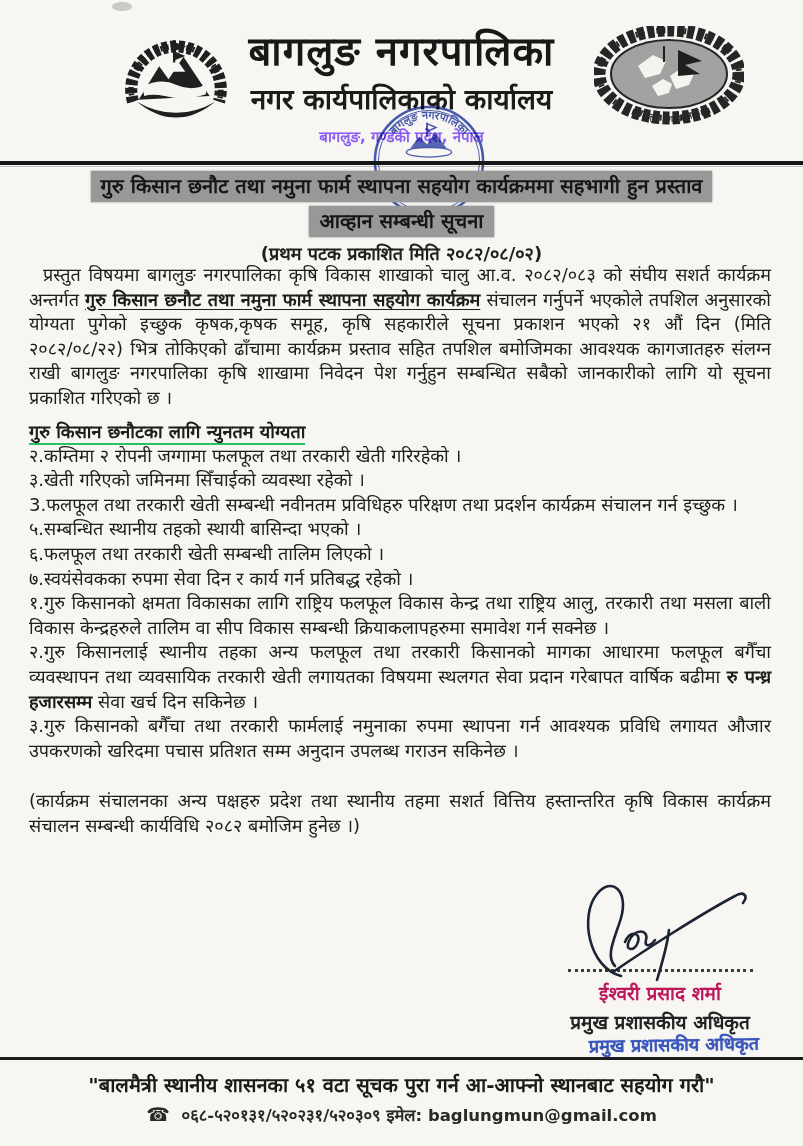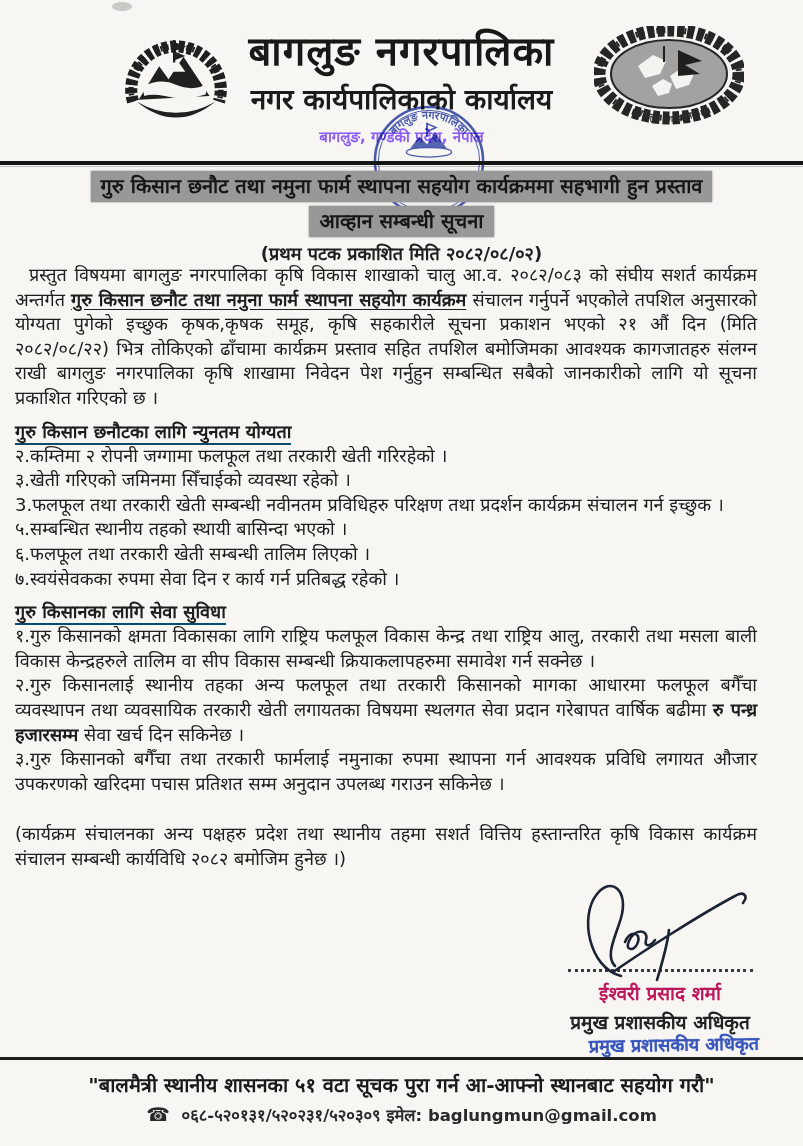--- a/index.html
+++ b/index.html
@@ -20,26 +20,26 @@
   .rule-top{position:absolute;top:161px;left:0;width:803px;height:4px;background:#161616;}
   .rule-top:after{content:"";position:absolute;top:5px;left:0;width:803px;height:1px;background:rgba(22,22,22,.25);}
   
   .title-line{position:absolute;left:0;right:0;text-align:center;}
   .t1{top:171px;}
   .t2{top:206px;}
   .hl{display:inline-block;background:#989898;color:#161616;font-weight:bold;
       font-size:20px;line-height:1.35;padding:2px 10px;box-shadow:0 0 2px #8a8a8a;}
   .pub-date{position:absolute;top:241px;left:0;right:0;text-align:center;font-size:18px;font-weight:bold;color:#201f1d;}
   
-  .content{position:absolute;top:263px;left:15px;width:742px;font-size:18px;line-height:24.6px;text-align:justify;}
+  .content{position:absolute;top:263px;left:29px;width:742px;font-size:18px;line-height:24.6px;text-align:justify;}
   .content p{margin:0;}
   .intro{text-indent:14px;}
   .prog{font-weight:bold;text-decoration:underline;text-underline-offset:3px;}
   .sec-h{font-weight:bold;margin-top:8px;line-height:25px;}
-  .sec-h span{border-bottom:2px solid #0c4a6e;padding-bottom:1px;}
+  .sec-h span{border-bottom:2px solid #22c55e;padding-bottom:1px;}
   .item{margin:0;}
   .bld{font-weight:bold;}
   .note{margin-top:26px !important;}
   
   .sign-block{position:absolute;top:878px;left:520px;width:280px;text-align:center;}
   .sign-svg{display:block;margin:0 auto -14px auto;}
   .dots{width:185px;margin:0 auto;border-bottom:3px dotted #3c3c3c;height:1px;}
   .sig-name{font-size:19px;font-weight:bold;margin-top:8px;color:#be185d;}
   .sig-post{font-size:19px;font-weight:bold;margin-top:3px;color:#222;}
   .sig-stamp{font-size:18px;font-weight:bold;color:#2b49b8;transform:rotate(-1deg);
@@ -131,21 +131,20 @@
     <p class="intro"><span>प्रस्तुत विषयमा बागलुङ नगरपालिका कृषि विकास शाखाको चालु आ.व. २०८२/०८३ को संघीय सशर्त कार्यक्रम अन्तर्गत </span><span class="prog">गुरु किसान छनौट तथा नमुना फार्म स्थापना सहयोग कार्यक्रम</span><span> संचालन गर्नुपर्ने भएकोले तपशिल अनुसारको योग्यता पुगेको इच्छुक कृषक,कृषक समूह, कृषि सहकारीले सूचना प्रकाशन भएको २१ औं दिन (मिति २०८२/०८/२२) भित्र तोकिएको ढाँचामा कार्यक्रम प्रस्ताव सहित तपशिल बमोजिमका आवश्यक कागजातहरु संलग्न राखी बागलुङ नगरपालिका कृषि शाखामा निवेदन पेश गर्नुहुन सम्बन्धित सबैको जानकारीको लागि यो सूचना प्रकाशित गरिएको छ ।</span></p>
 
     <div class="sec-h"><span>गुरु किसान छनौटका लागि न्युनतम योग्यता</span></div>
     <div class="item">२.कम्तिमा २ रोपनी जग्गामा फलफूल तथा तरकारी खेती गरिरहेको ।</div>
     <div class="item">३.खेती गरिएको जमिनमा सिँचाईको व्यवस्था रहेको ।</div>
     <div class="item">3.फलफूल तथा तरकारी खेती सम्बन्धी नवीनतम प्रविधिहरु परिक्षण तथा प्रदर्शन कार्यक्रम संचालन गर्न इच्छुक ।</div>
     <div class="item">५.सम्बन्धित स्थानीय तहको स्थायी बासिन्दा भएको ।</div>
     <div class="item">६.फलफूल तथा तरकारी खेती सम्बन्धी तालिम लिएको ।</div>
     <div class="item">७.स्वयंसेवकका रुपमा सेवा दिन र कार्य गर्न प्रतिबद्ध रहेको ।</div>
 
-    <div class="sec-h"><span>गुरु किसानका लागि सेवा सुविधा</span></div>
     <div class="item">१.गुरु किसानको क्षमता विकासका लागि राष्ट्रिय फलफूल विकास केन्द्र तथा राष्ट्रिय आलु, तरकारी तथा मसला बाली विकास केन्द्रहरुले तालिम वा सीप विकास सम्बन्धी क्रियाकलापहरुमा समावेश गर्न सक्नेछ ।</div>
     <div class="item"><span>२.गुरु किसानलाई स्थानीय तहका अन्य फलफूल तथा तरकारी किसानको मागका आधारमा फलफूल बगैँचा व्यवस्थापन तथा व्यवसायिक तरकारी खेती लगायतका विषयमा स्थलगत सेवा प्रदान गरेबापत वार्षिक बढीमा </span><span class="bld">रु पन्ध्र हजारसम्म</span><span> सेवा खर्च दिन सकिनेछ ।</span></div>
     <div class="item">३.गुरु किसानको बगैँचा तथा तरकारी फार्मलाई नमुनाका रुपमा स्थापना गर्न आवश्यक प्रविधि लगायत औजार उपकरणको खरिदमा पचास प्रतिशत सम्म अनुदान उपलब्ध गराउन सकिनेछ ।</div>
 
     <p class="note">(कार्यक्रम संचालनका अन्य पक्षहरु प्रदेश तथा स्थानीय तहमा सशर्त वित्तिय हस्तान्तरित कृषि विकास कार्यक्रम संचालन सम्बन्धी कार्यविधि २०८२ बमोजिम हुनेछ ।)</p>
   </div>
 
   <div class="sign-block">
     <svg class="sign-svg" width="210" height="104" viewBox="0 0 210 104">
       <g fill="none" stroke="#1c2433" stroke-width="2.6" stroke-linecap="round">

